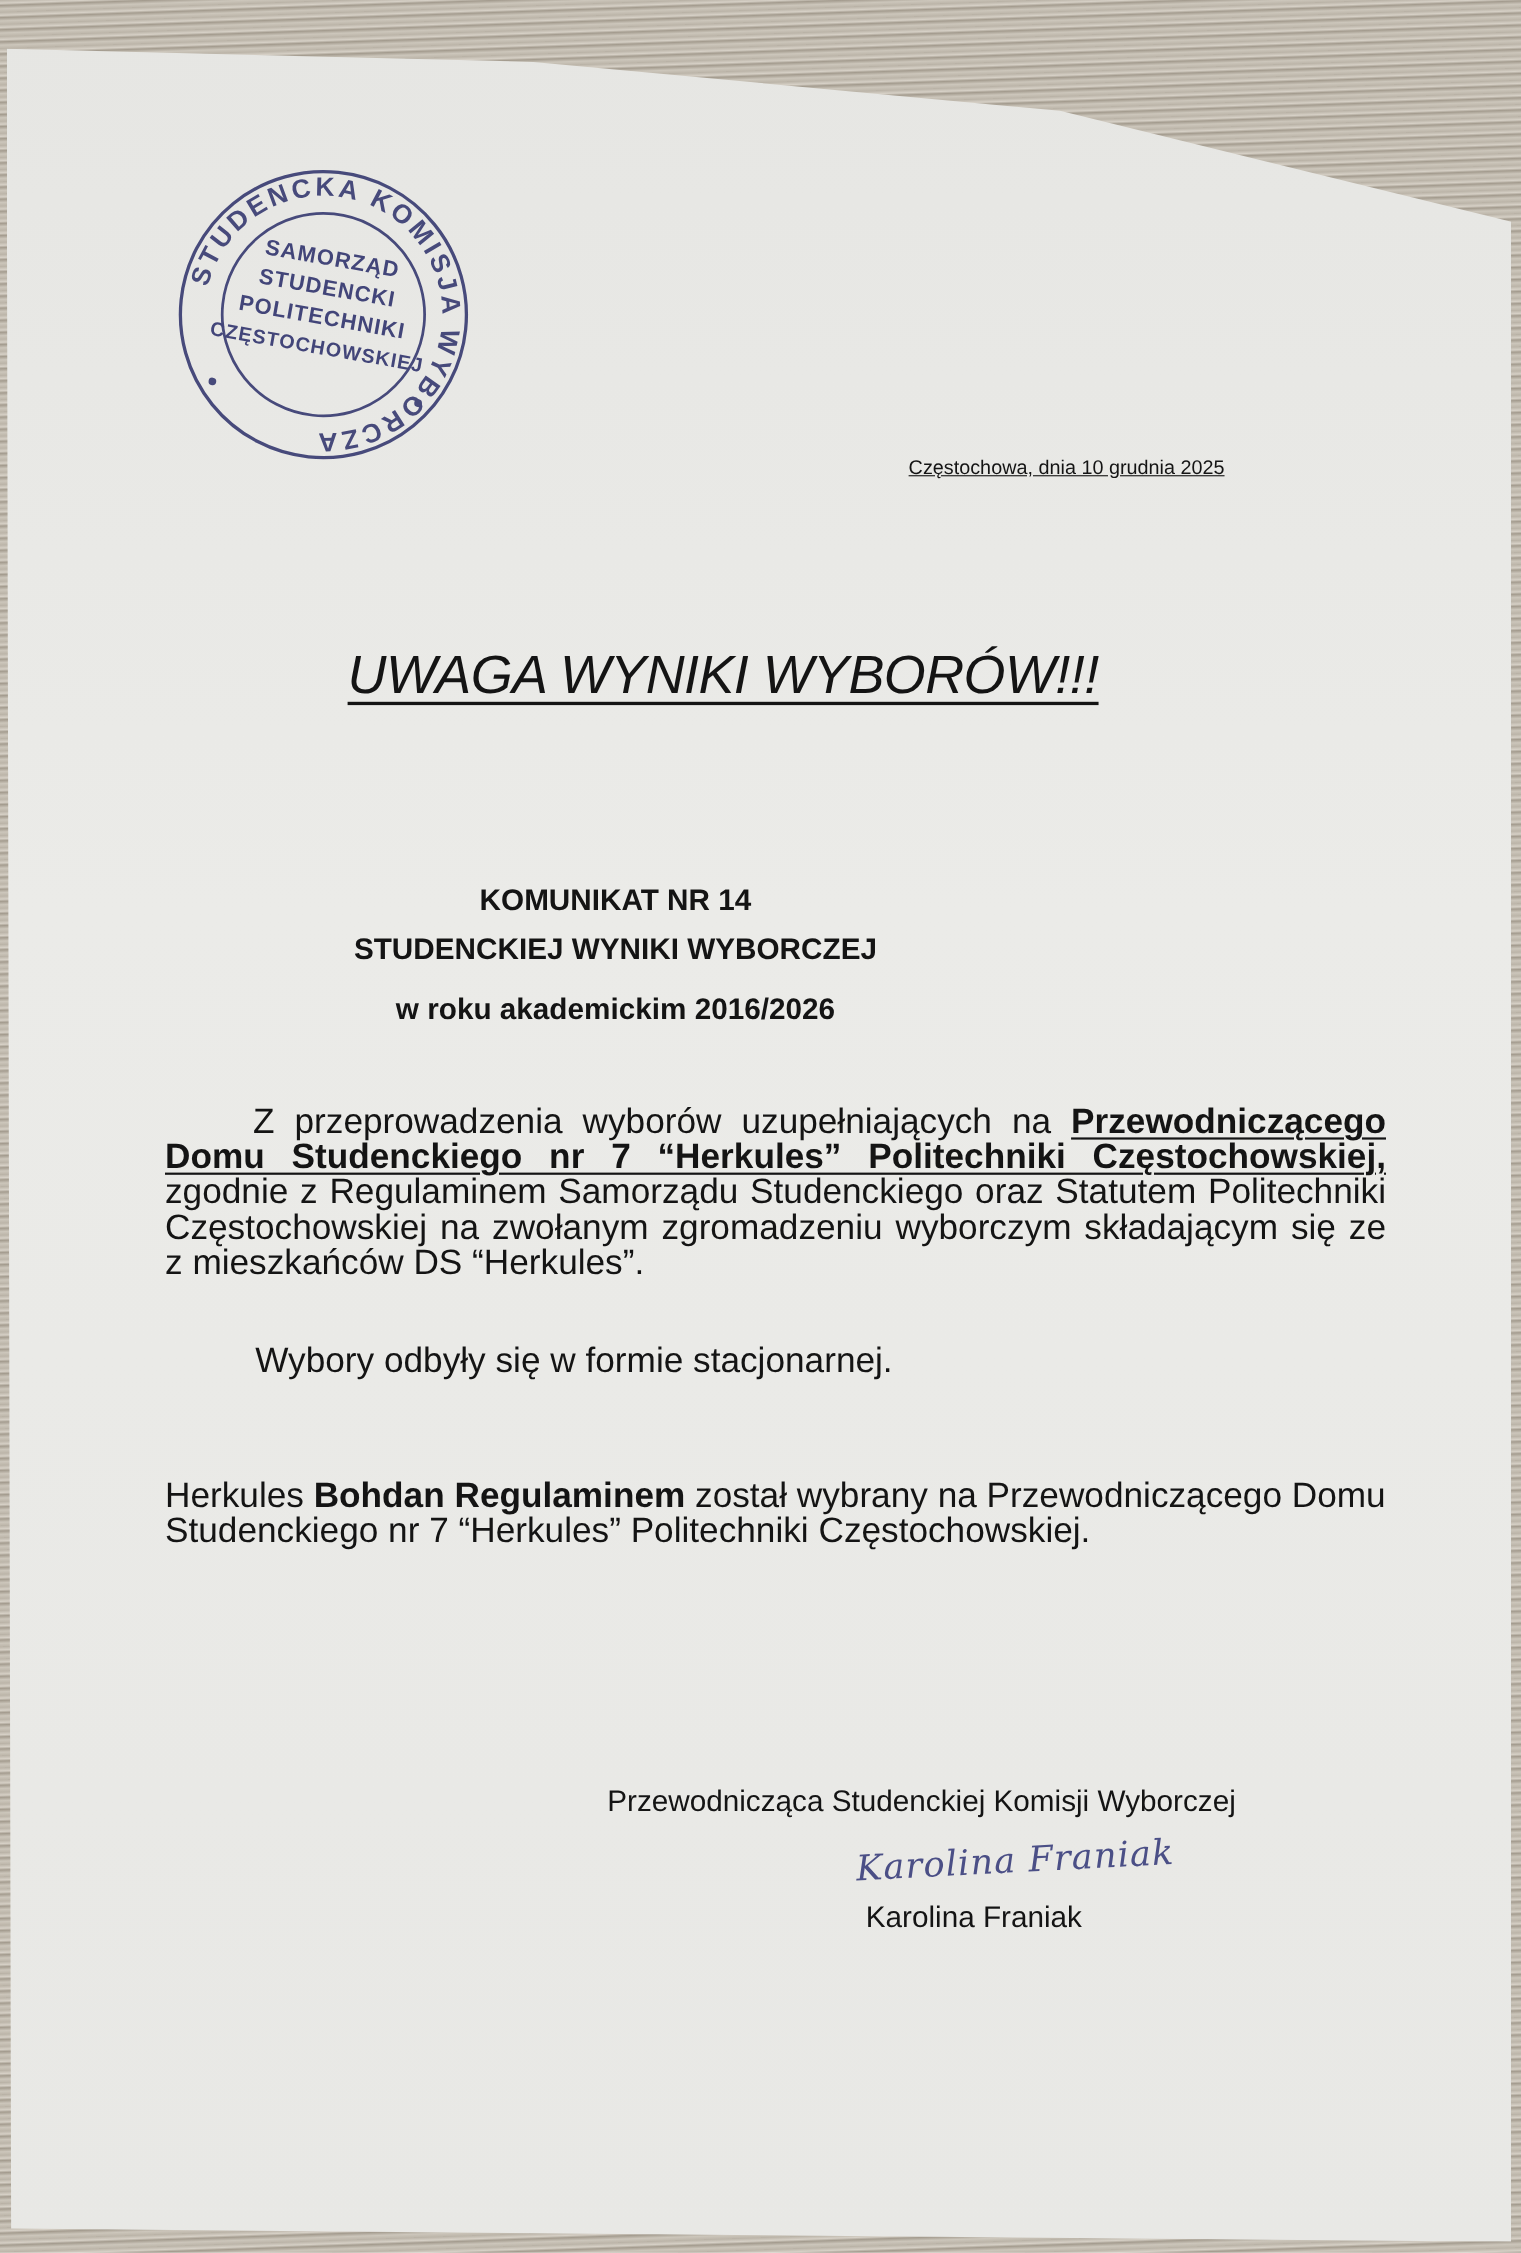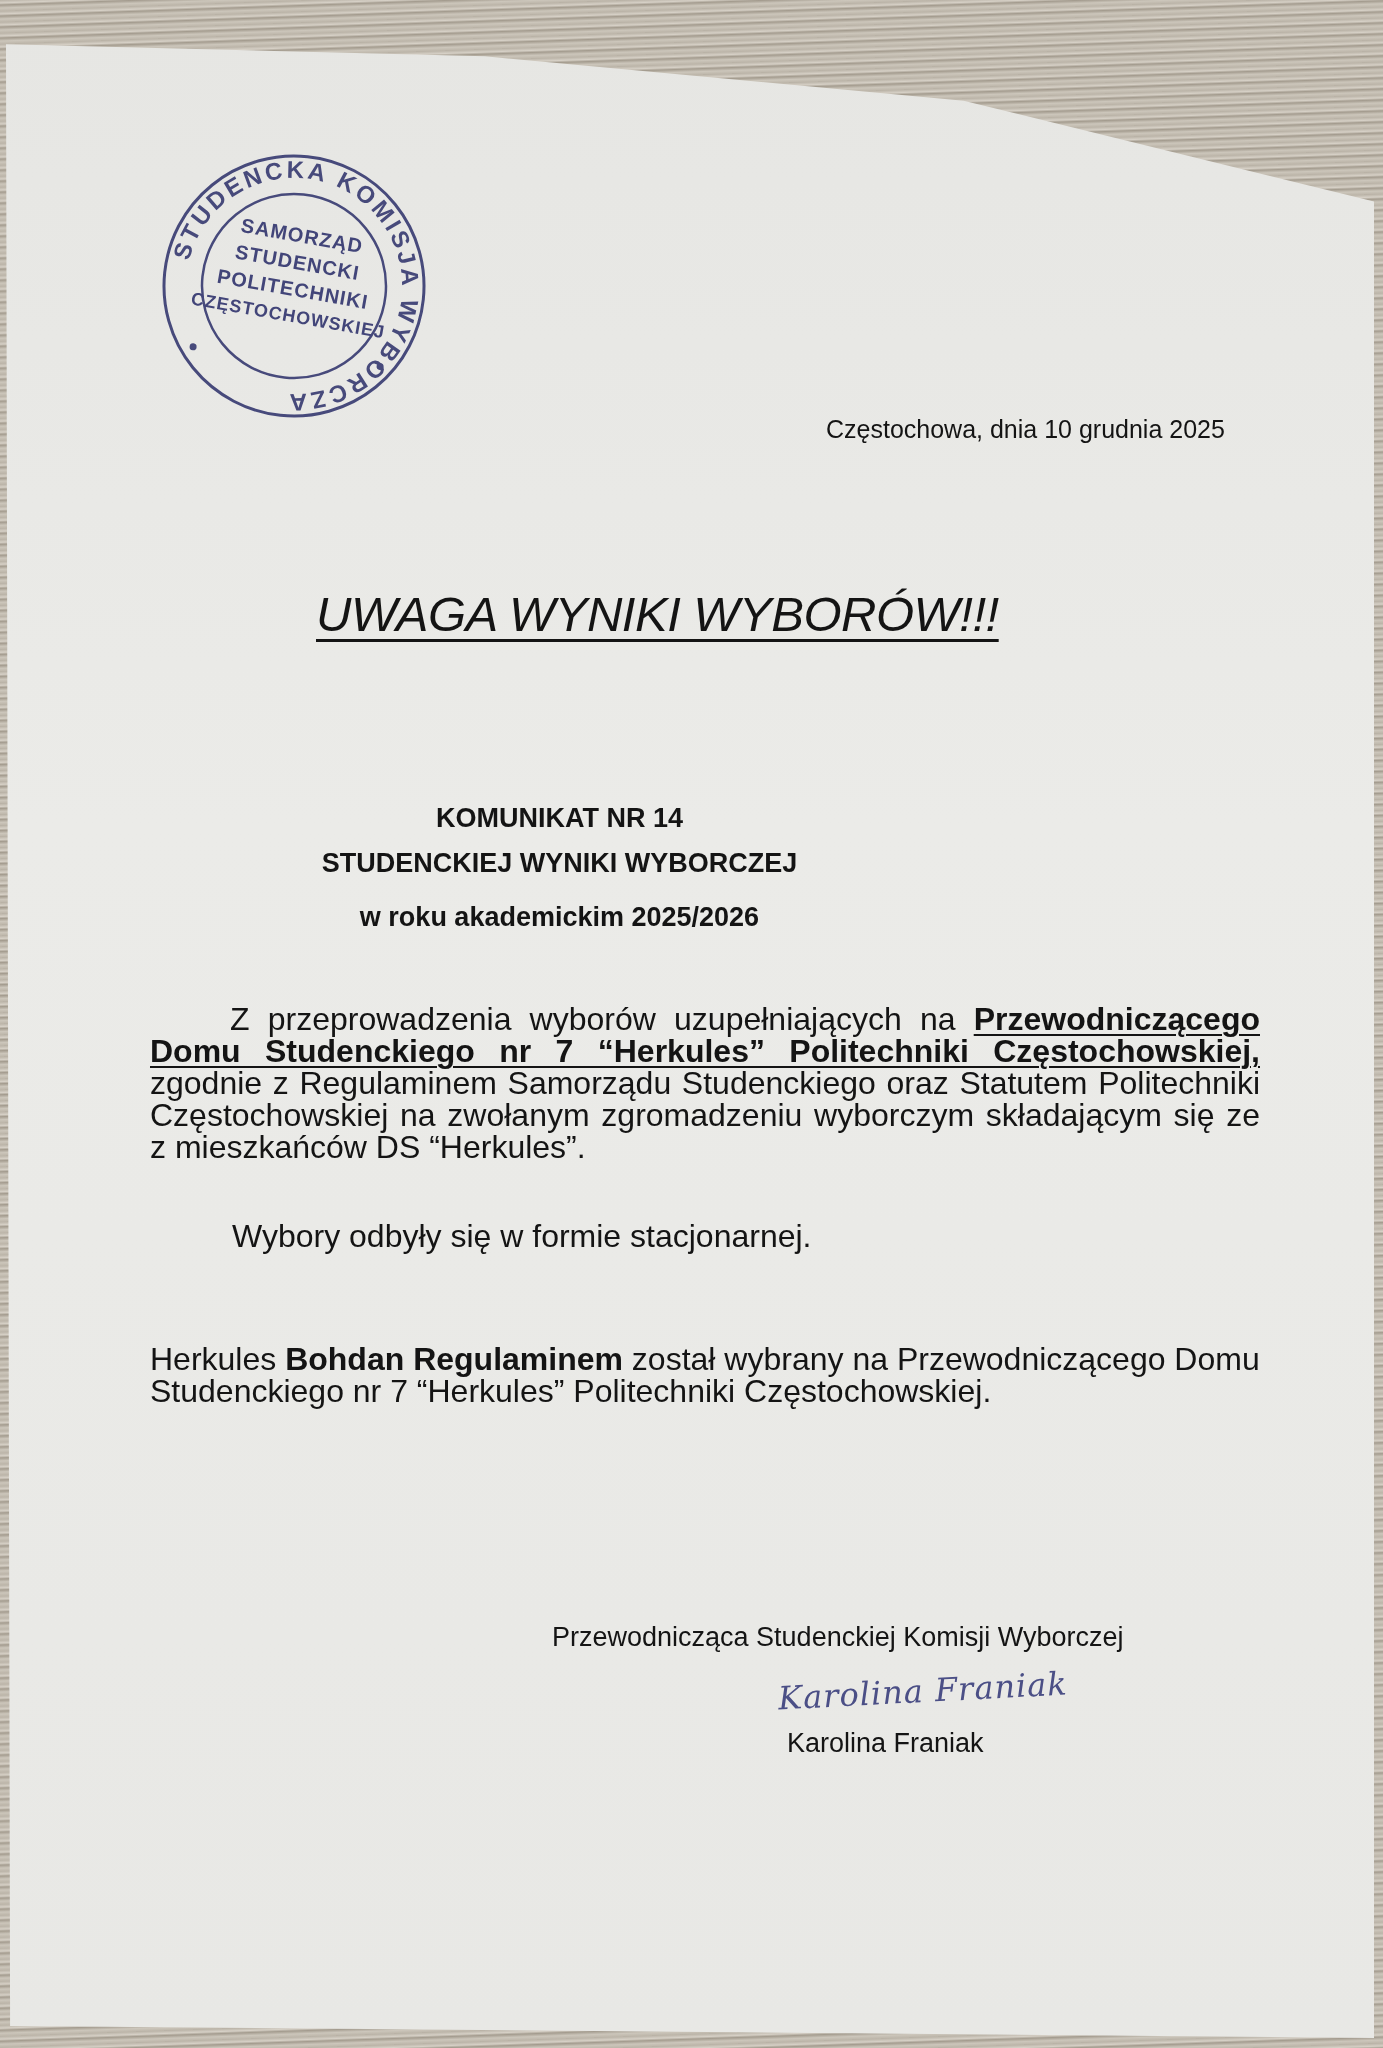--- a/index.html
+++ b/index.html
@@ -19,21 +19,21 @@
   .stamp {
     position: absolute; left: 160px; top: 152px; width: 268px; height: 268px;
     transform: rotate(6deg); color: #3a3d73; opacity: 0.92;
   }
   .stamp svg { width: 100%; height: 100%; }
   .stamp-center {
     position: absolute; left: 0; right: 0; top: 70px; text-align: center;
     font-weight: bold; font-size: 20px; line-height: 27px; letter-spacing: 1px;
     color: #353870; transform: rotate(4deg);
   }
-  .date { left: 826px; top: 415px; font-size: 25px; }
+  .date { left: 826px; top: 415px; font-size: 18px; text-decoration: underline; }
   .headline {
     left: 316px; top: 586px; font-size: 49px; letter-spacing: -0.5px;
     text-decoration: underline; text-decoration-thickness: 3px; text-underline-offset: 8px; font-style: italic;
   }
   .komunikat { left: 0; width: 1119px; text-align: center; font-weight: bold; font-size: 27px; }
   .k1 { top: 803px; }
   .k2 { top: 848px; }
   .k3 { top: 902px; }
   .body {
     left: 150px; width: 1110px; font-size: 32px; line-height: 32px;
@@ -77,21 +77,21 @@
     <div style="font-size:18px;">CZĘSTOCHOWSKIEJ</div>
   </div>
 </div>
 
 <div class="abs date">Częstochowa, dnia 10 grudnia 2025</div>
 
 <div class="abs headline">UWAGA WYNIKI WYBORÓW!!!</div>
 
 <div class="abs komunikat k1">KOMUNIKAT NR 14</div>
 <div class="abs komunikat k2">STUDENCKIEJ WYNIKI WYBORCZEJ</div>
-<div class="abs komunikat k3">w roku akademickim 2025/2026</div>
+<div class="abs komunikat k3">w roku akademickim 2016/2026</div>
 
 <div class="abs body p1"><span class="indent"></span><span>Z przeprowadzenia wyborów uzupełniających na </span><span class="bu">Przewodniczącego Domu Studenckiego nr 7 “Herkules” Politechniki Częstochowskiej,</span><span> zgodnie z Regulaminem Samorządu Studenckiego oraz Statutem Politechniki Częstochowskiej na zwołanym zgromadzeniu wyborczym składającym się ze z mieszkańców DS “Herkules”.</span></div>
 
 <div class="abs body p2">Wybory odbyły się w formie stacjonarnej.</div>
 
 <div class="abs body p3"><span>Herkules </span><span class="b">Bohdan Regulaminem</span><span> został wybrany na Przewodniczącego Domu Studenckiego nr 7 “Herkules” Politechniki Częstochowskiej.</span></div>
 
 <div class="abs sig-title">Przewodnicząca Studenckiej Komisji Wyborczej</div>
 <div class="abs signature">Karolina Franiak</div>
 <div class="abs sig-name">Karolina Franiak</div>

